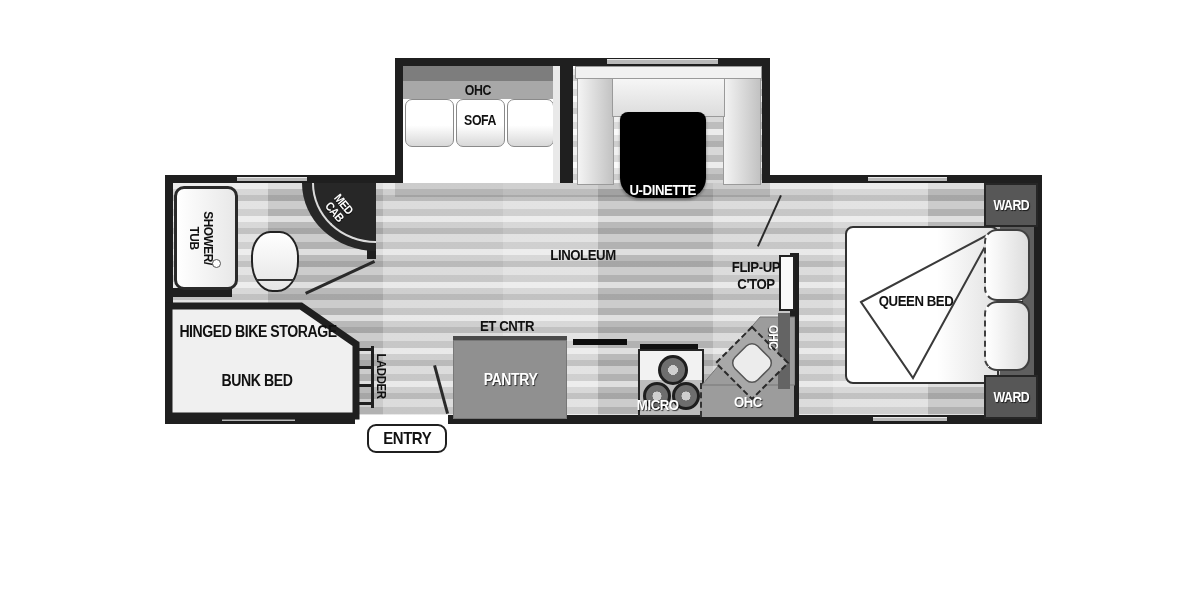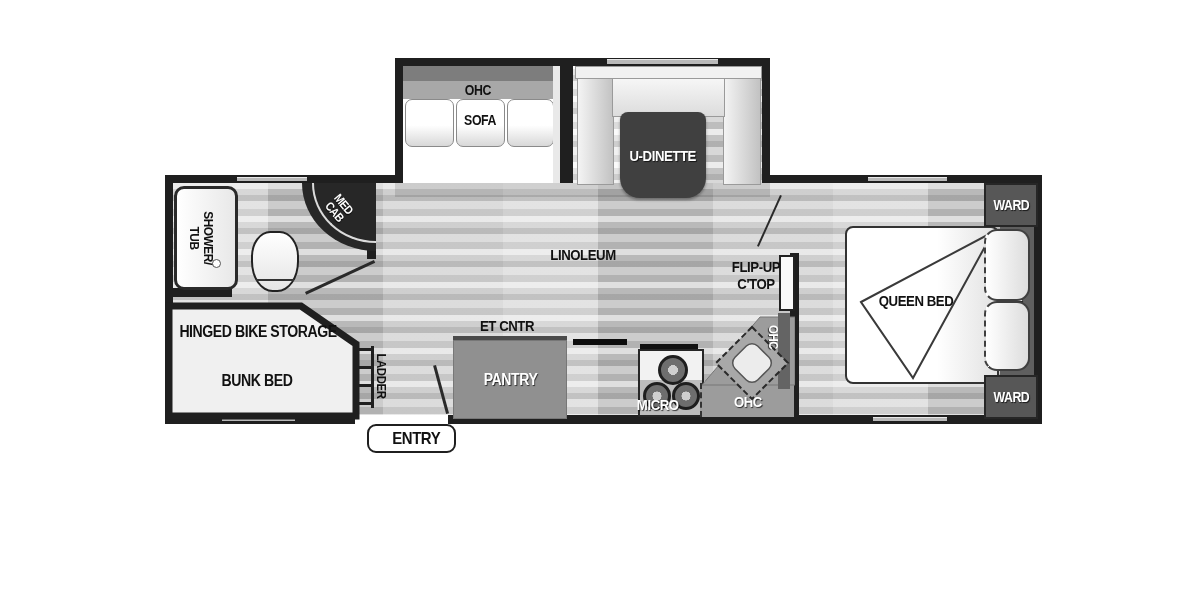--- a/index.html
+++ b/index.html
@@ -42,21 +42,21 @@
   <div class="cushion" style="left:405px;top:99px;width:47px;height:46px;"></div>
   <div class="cushion" style="left:456px;top:99px;width:47px;height:46px;"></div>
   <div class="cushion" style="left:507px;top:99px;width:45px;height:46px;"></div>
   <div class="lbl ctr" style="left:445px;top:112px;width:70px;font-size:14px;">SOFA</div>
   <div class="abs" style="left:553px;top:62px;width:7px;height:121px;background:#e9e9e9;"></div>
 
   <div class="abs" style="left:575px;top:66px;width:185px;height:11px;background:#f1f1f1;border:1px solid #9a9a9a;"></div>
   <div class="bench" style="left:577px;top:78px;width:35px;height:105px;"></div>
   <div class="bench" style="left:723px;top:78px;width:36px;height:105px;"></div>
   <div class="bench" style="left:612px;top:78px;width:111px;height:37px;background:linear-gradient(180deg,#f6f6f6,#dcdcdc);"></div>
-  <div class="abs ctr" style="left:620px;top:112px;width:86px;height:86px;background:#404040;border-radius:8px 8px 20px 20px;box-shadow:0 2px 3px rgba(0,0,0,.35);">
+  <div class="abs ctr" style="left:620px;top:112px;width:86px;height:86px;background:#000000;border-radius:8px 8px 20px 20px;box-shadow:0 2px 3px rgba(0,0,0,.35);align-items:flex-end;">
     <span class="wlbl" style="position:static;font-size:15px;">U-DINETTE</span>
   </div>
 
   <div class="wall" style="left:165px;top:175px;width:230px;height:8px;"></div>
   <div class="wall" style="left:762px;top:175px;width:280px;height:8px;"></div>
   <div class="wall" style="left:165px;top:175px;width:8px;height:249px;"></div>
   <div class="wall" style="left:1034px;top:175px;width:8px;height:249px;"></div>
   <div class="wall" style="left:165px;top:415px;width:190px;height:9px;"></div>
   <div class="wall" style="left:448px;top:415px;width:594px;height:9px;"></div>
   <div class="wall" style="left:395px;top:58px;width:8px;height:125px;"></div>
@@ -103,21 +103,21 @@
     <div class="abs" style="left:0;top:0;width:3px;height:62px;background:#1f1f1f;"></div>
     <div class="abs" style="right:0;top:0;width:3px;height:62px;background:#1f1f1f;"></div>
     <div class="abs" style="left:0;top:2px;width:18px;height:3px;background:#1f1f1f;"></div>
     <div class="abs" style="left:0;top:20px;width:18px;height:3px;background:#1f1f1f;"></div>
     <div class="abs" style="left:0;top:38px;width:18px;height:3px;background:#1f1f1f;"></div>
     <div class="abs" style="left:0;top:56px;width:18px;height:3px;background:#1f1f1f;"></div>
   </div>
   <div class="lbl ctr" style="left:352px;top:368px;width:60px;height:16px;font-size:13px;transform:rotate(90deg) scaleX(.88);">LADDER</div>
 
   <div class="line" style="left:436px;top:365px;width:50px;transform:rotate(74.9deg);"></div>
-  <div class="abs ctr" style="left:367px;top:424px;width:76px;height:25px;background:#fff;border:2.5px solid #1f1f1f;border-radius:9px;padding-left:9px;">
+  <div class="abs ctr" style="left:367px;top:424px;width:76px;height:25px;background:#fff;border:2.5px solid #1f1f1f;border-radius:9px;">
     <span class="lbl" style="position:static;font-size:17px;">ENTRY</span>
   </div>
 
   <div class="lbl ctr" style="left:452px;top:317px;width:110px;font-size:15px;">ET CNTR</div>
   <div class="abs ctr" style="left:453px;top:336px;width:114px;height:79px;background:#909090;border-top:4px solid #4a4a4a;box-shadow:inset 0 0 0 1px #777;">
     <span class="wlbl" style="position:static;font-size:16px;">PANTRY</span>
   </div>
 
   <div class="abs" style="left:573px;top:339px;width:54px;height:6px;background:#0d0d0d;"></div>
 

